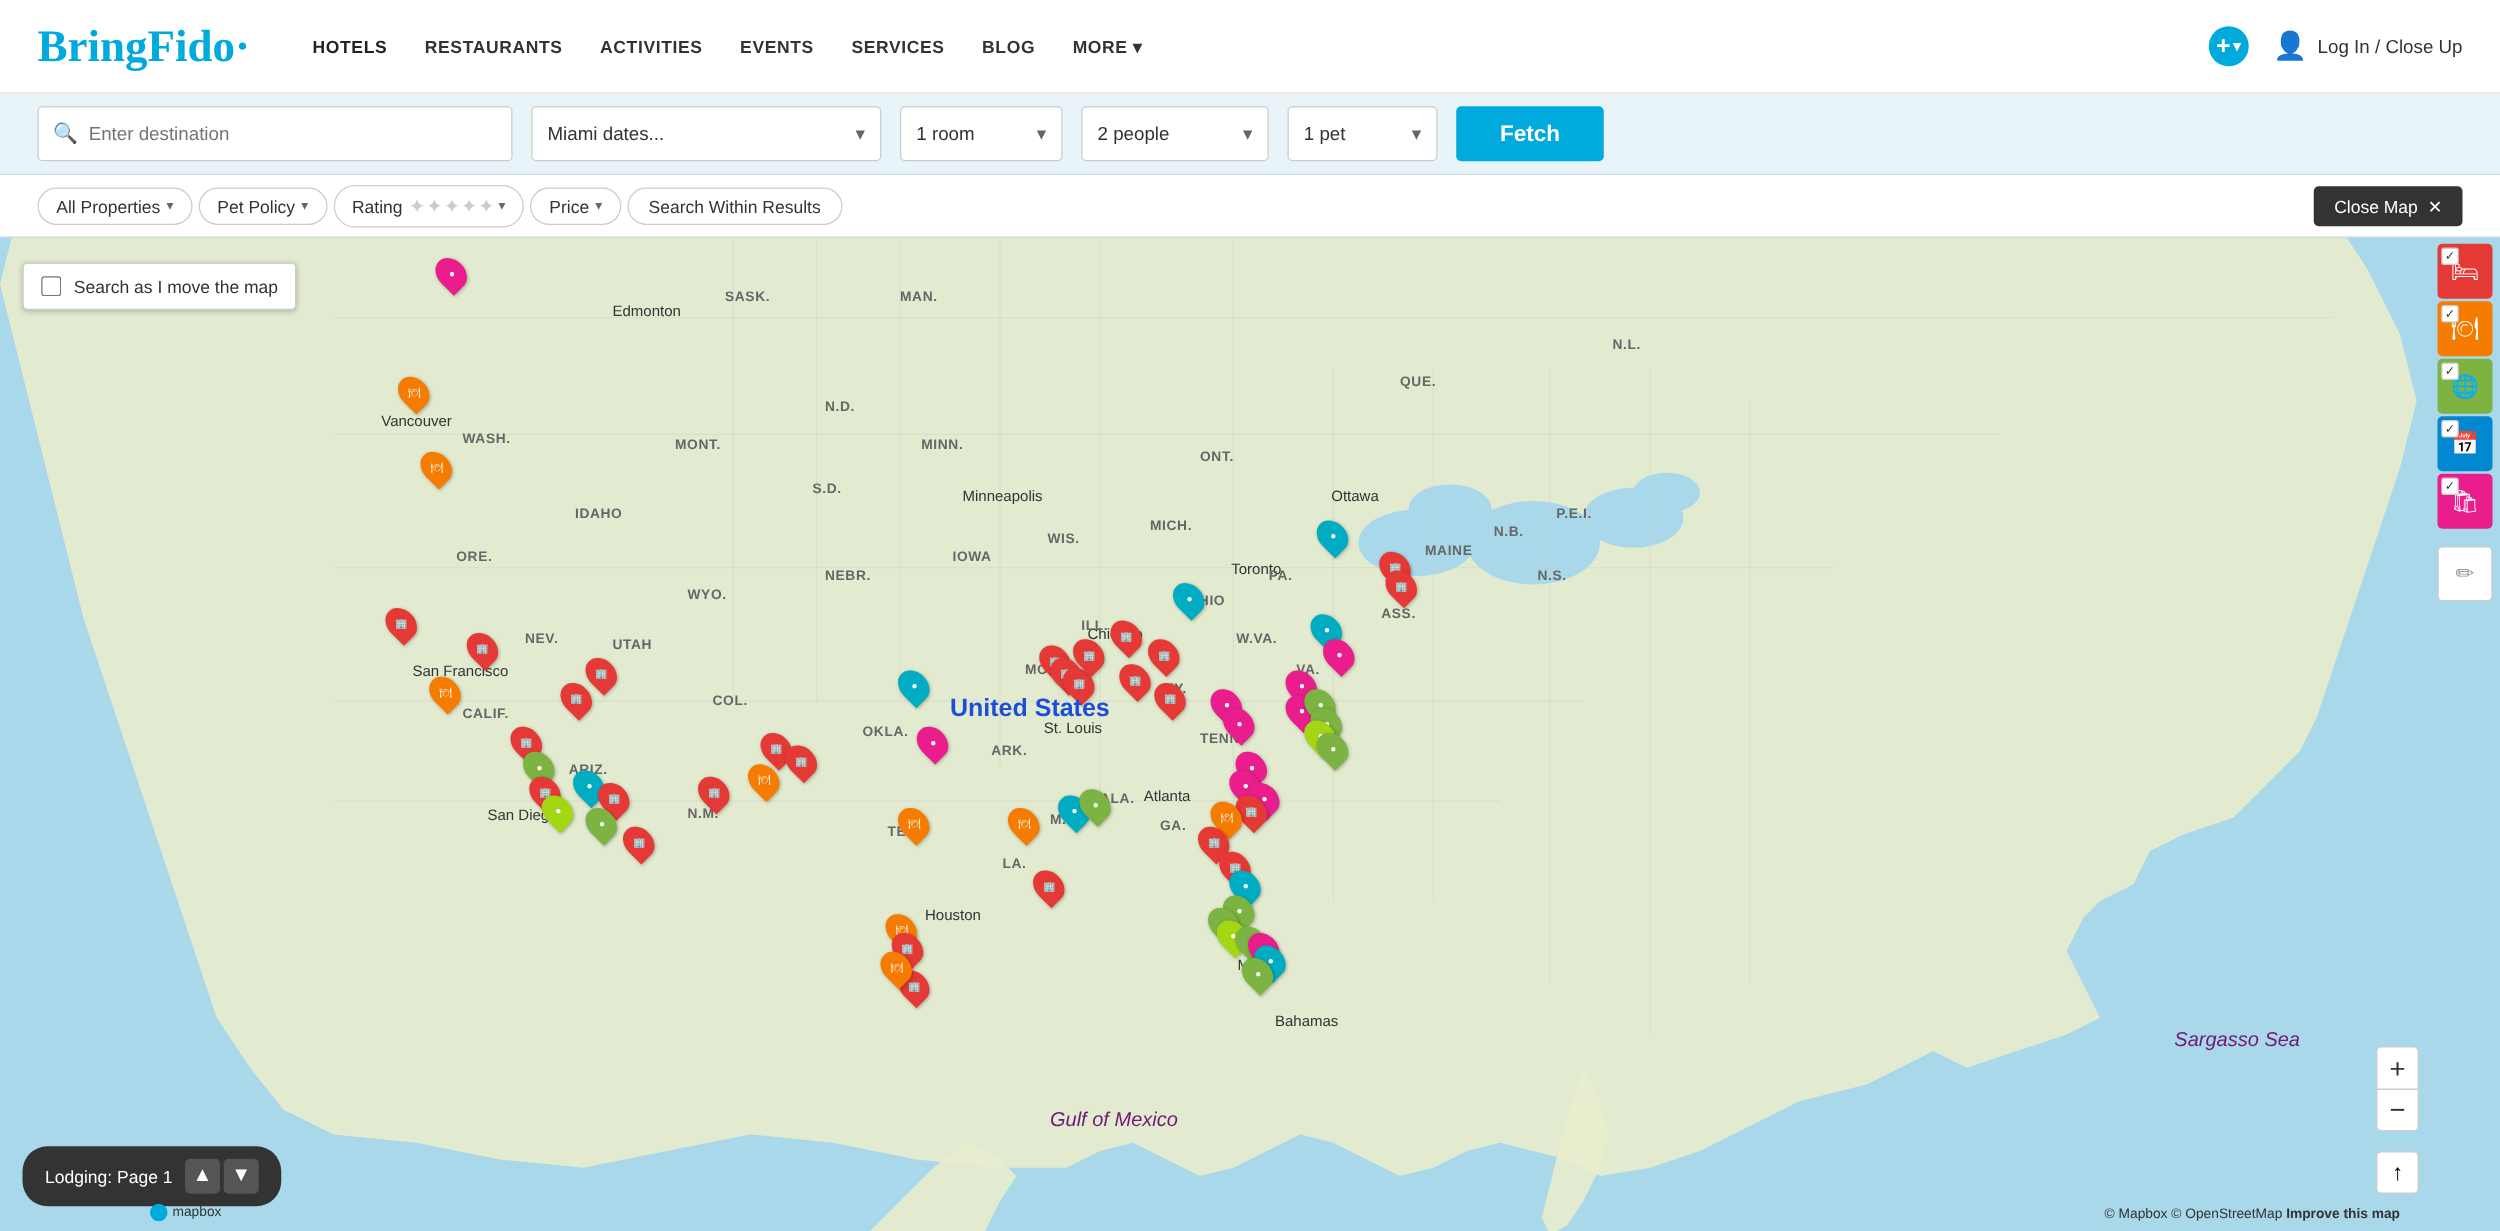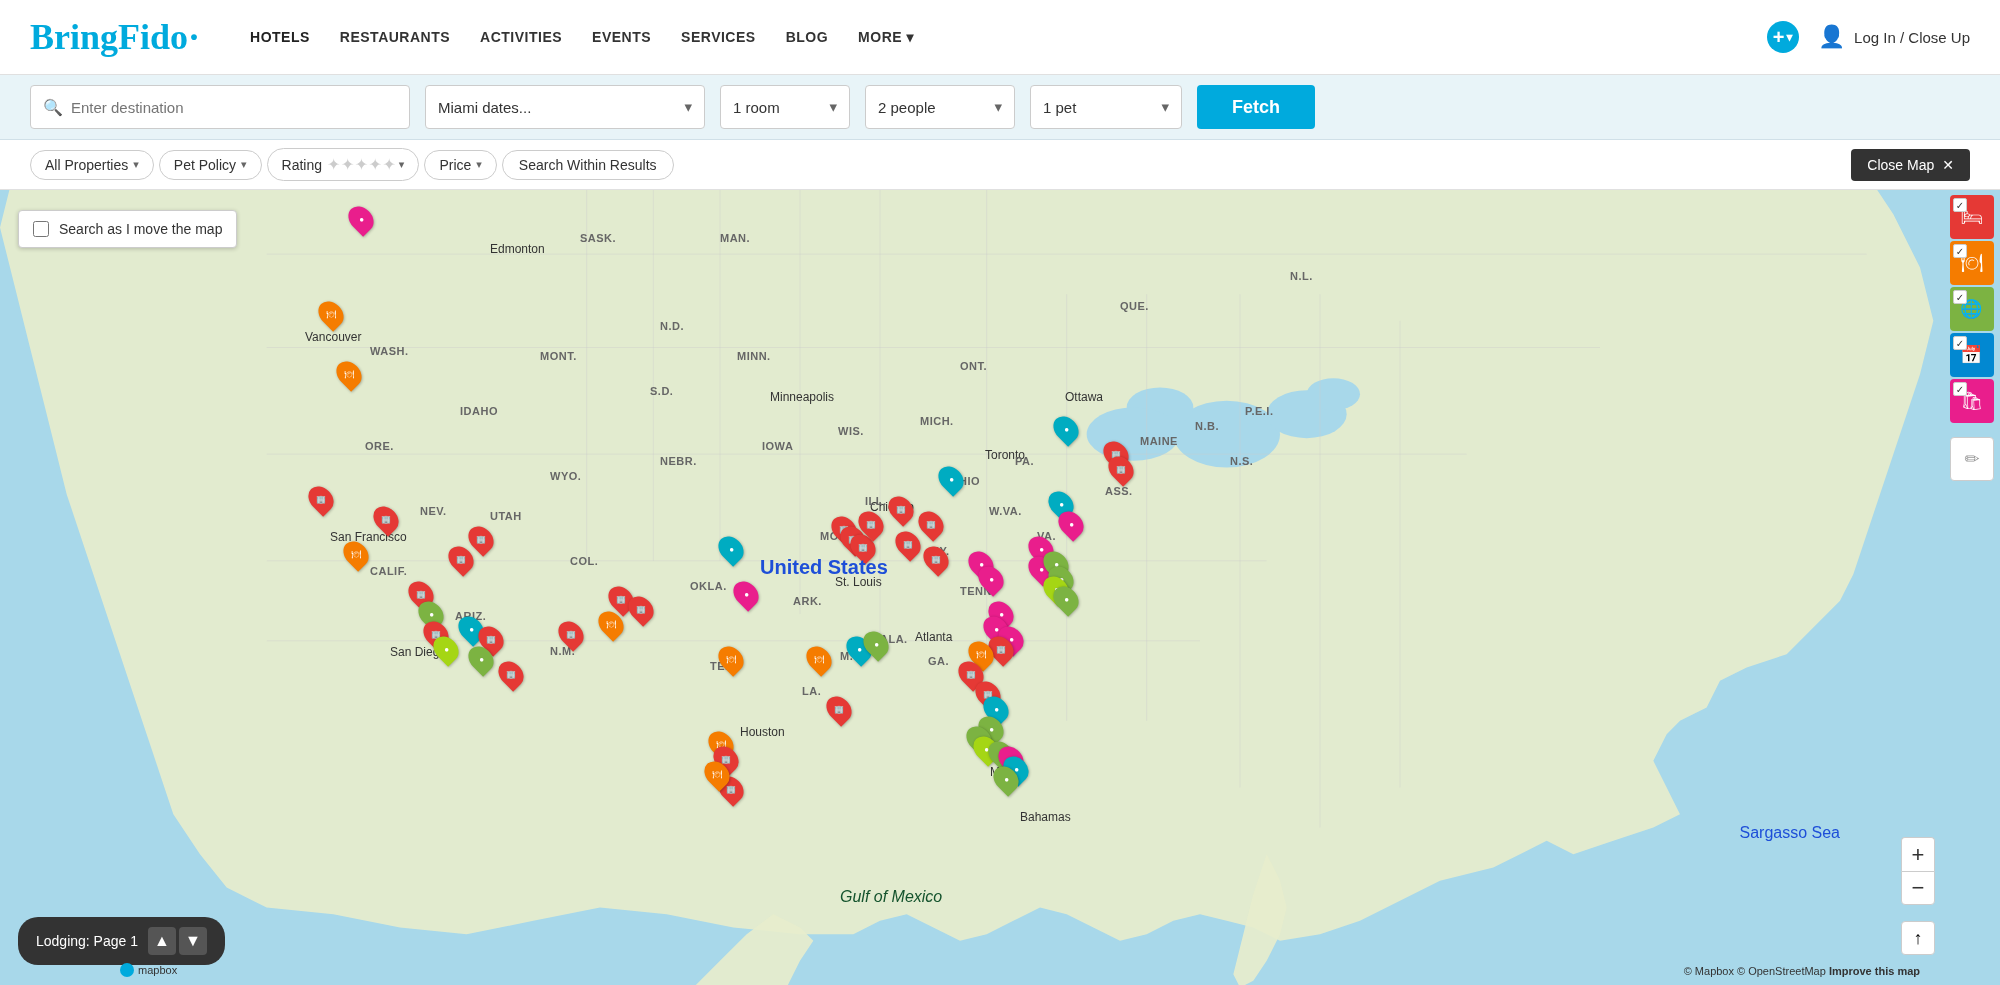--- a/index.html
+++ b/index.html
@@ -90,21 +90,21 @@
       padding: 0 12px;
       height: 44px;
       cursor: pointer;
       font-size: 15px;
       color: #333;
     }
     .dropdown-select .arrow { margin-left: 10px; color: #666; }
     .dates-select { width: 280px; }
     .room-select { width: 130px; }
     .people-select { width: 150px; }
-    .pet-select { width: 152px; }
+    .pet-select { width: 120px; }
     .fetch-btn {
       background: #00aadd;
       color: white;
       border: none;
       border-radius: 4px;
       padding: 0 35px;
       height: 44px;
       font-size: 18px;
       font-weight: bold;
       cursor: pointer;
@@ -324,32 +324,33 @@
       pointer-events: none;
       z-index: 5;
     }
 
     
     #sargasso-label {
       position: absolute;
       bottom: 18%;
       right: 8%;
       font-size: 16px;
-      color: #1d4ed8;
+      color: #701a75;
+      font-style: italic;
       pointer-events: none;
       margin-top: 48px;
     }
 
     
     #gulf-label {
       position: absolute;
       bottom: 10%;
       left: 42%;
       font-size: 16px;
-      color: #14532d;
+      color: #701a75;
       font-style: italic;
       pointer-events: none;
     }
   </style>
 </head>
 <body>
 
 <div id="header">
   <div id="logo">
     <span>BringFido</span><span style="color:#00aadd;">·</span>

